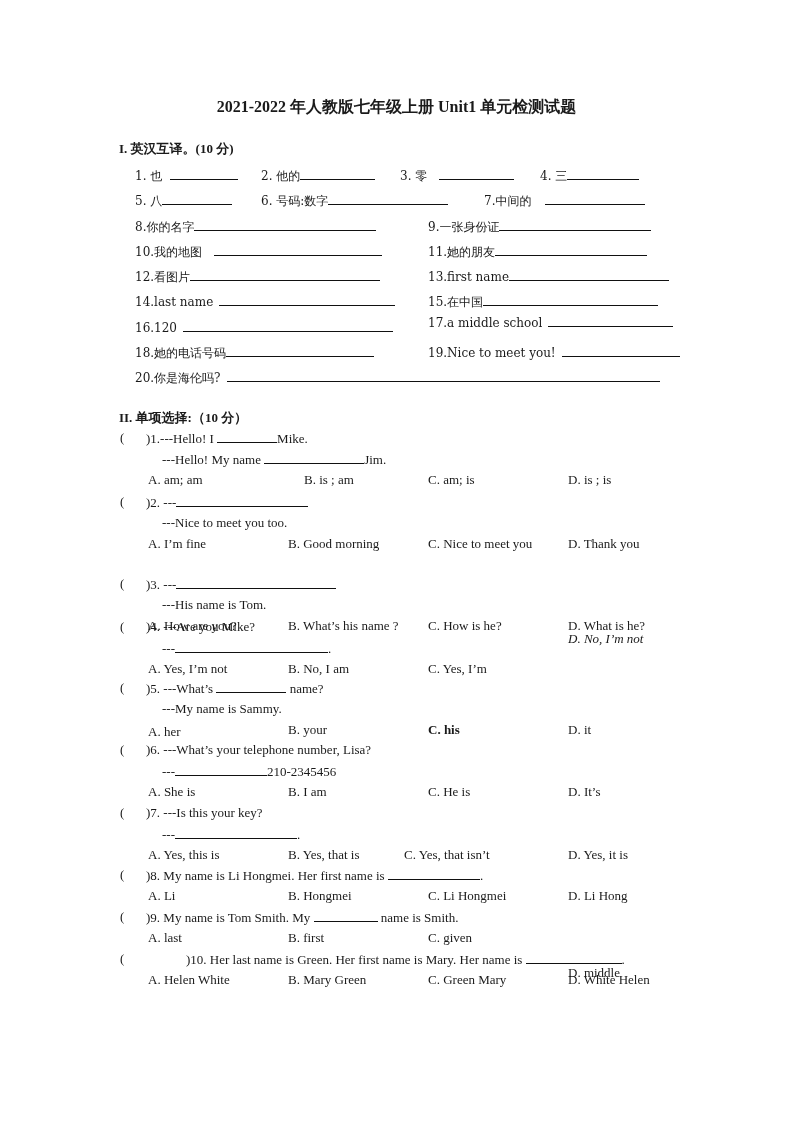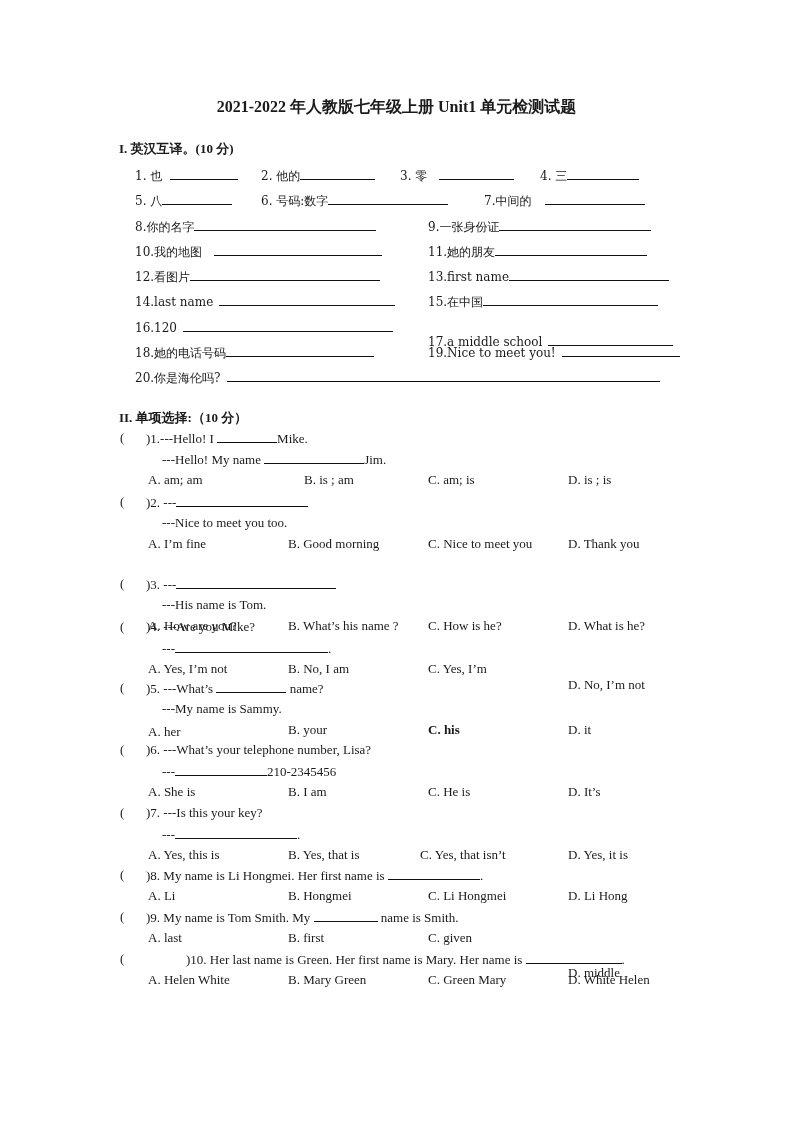--- a/index.html
+++ b/index.html
@@ -34,21 +34,21 @@
     <div class="abs" style="left: 484px; top: 192px;"><span class="cn">7.中间的</span><span class="blank" style="width: 100px; margin-left: 14px;"></span></div>
     <div class="abs" style="left: 135px; top: 218px; text-align: center;"><span class="cn">8.你的名字</span><span class="blank" style="width: 182px; margin-left: 0px;"></span></div>
     <div class="abs" style="left: 428px; top: 218px;"><span class="cn">9.一张身份证</span><span class="blank" style="width: 152px; margin-left: 0px;"></span></div>
     <div class="abs" style="left: 135px; top: 243px;"><span class="cn">10.我的地图</span><span class="blank" style="width: 168px; margin-left: 12px;"></span></div>
     <div class="abs" style="left: 428px; top: 243px;"><span class="cn">11.她的朋友</span><span class="blank" style="width: 152px; margin-left: 0px;"></span></div>
     <div class="abs" style="left: 135px; top: 268px;"><span class="cn">12.看图片</span><span class="blank" style="width: 190px; margin-left: 0px;"></span></div>
     <div class="abs" style="left: 428px; top: 268px;"><span class="cn">13.first name</span><span class="blank" style="width: 160px; margin-left: 0px;"></span></div>
     <div class="abs" style="left: 135px; top: 293px;"><span class="cn">14.last name</span><span class="blank" style="width: 176px; margin-left: 6px;"></span></div>
     <div class="abs" style="left: 428px; top: 293px;"><span class="cn">15.在中国</span><span class="blank" style="width: 175px; margin-left: 0px;"></span></div>
     <div class="abs" style="left: 135px; top: 319px;"><span class="cn">16.120</span><span class="blank" style="width: 210px; margin-left: 6px;"></span></div>
-    <div class="abs" style="left: 428px; top: 333px;"><span class="cn">17.a middle school</span><span class="blank" style="width: 125px; margin-left: 6px;"></span></div>
+    <div class="abs" style="left: 428px; top: 314px;"><span class="cn">17.a middle school</span><span class="blank" style="width: 125px; margin-left: 6px;"></span></div>
     <div class="abs" style="left: 135px; top: 344px;"><span class="cn">18.她的电话号码</span><span class="blank" style="width: 148px; margin-left: 0px;"></span></div>
     <div class="abs" style="left: 428px; top: 344px;"><span class="cn">19.Nice to meet you!</span><span class="blank" style="width: 118px; margin-left: 6px;"></span></div>
     <div class="abs" style="left: 135px; top: 369px;"><span class="cn">20.你是海伦吗?</span><span class="blank" style="width: 433px; margin-left: 6px;"></span></div>
   </div>
 
 <div class="abs sec" style="left:119px;top:410px;">II.  单项选择:（10 分）</div>
 
 <div id="s2">
     <div class="abs" style="left: 120px; top: 430px;">(</div>
     <div class="abs" style="left: 146px; top: 430px;"><span>)1.---Hello! I </span><span class="blank" style="width: 60px;"></span><span>Mike.</span></div>
@@ -70,41 +70,41 @@
     <div class="abs" style="left: 148px; top: 618px;">A.   How are you?</div>
     <div class="abs" style="left: 288px; top: 618px;">B. What’s his name ?</div>
     <div class="abs" style="left: 428px; top: 618px;">C. How is he?</div>
     <div class="abs" style="left: 568px; top: 618px;">D. What is he?</div>
     <div class="abs" style="left: 120px; top: 619px;">(</div>
     <div class="abs" style="left: 146px; top: 619px;"><span>)4. ---Are you Mike?</span><span></span></div>
     <div class="abs" style="left: 162px; top: 640px;"><span>---</span><span class="blank" style="width: 153px;"></span><span>.</span></div>
     <div class="abs" style="left: 148px; top: 661px;">A.   Yes, I’m not</div>
     <div class="abs" style="left: 288px; top: 661px;">B. No, I am</div>
     <div class="abs" style="left: 428px; top: 661px;">C. Yes, I’m</div>
-    <div class="abs" style="left: 568px; top: 677px;">D. No, I’m not</div>
+    <div class="abs" style="left: 568px; top: 631px; font-style: italic;">D. No, I’m not</div>
     <div class="abs" style="left: 120px; top: 680px;">(</div>
     <div class="abs" style="left: 146px; top: 680px;"><span>)5. ---What’s </span><span class="blank" style="width: 70px;"></span><span> name?</span></div>
     <div class="abs" style="left: 162px; top: 701px;"><span>---My name is Sammy.</span><span></span></div>
     <div class="abs" style="left: 148px; top: 724px;">A.   her</div>
     <div class="abs" style="left: 288px; top: 722px;">B. your</div>
     <div class="abs" style="left: 428px; top: 722px; font-weight: bold;">C. his</div>
     <div class="abs" style="left: 568px; top: 722px;">D. it</div>
     <div class="abs" style="left: 120px; top: 742px;">(</div>
     <div class="abs" style="left: 146px; top: 742px;"><span>)6. ---What’s your telephone number, Lisa?</span><span></span></div>
     <div class="abs" style="left: 162px; top: 763px;"><span>---</span><span class="blank" style="width: 92px;"></span><span>210-2345456</span></div>
     <div class="abs" style="left: 148px; top: 784px;">A.   She is</div>
     <div class="abs" style="left: 288px; top: 784px;">B. I am</div>
     <div class="abs" style="left: 428px; top: 784px;">C. He is</div>
     <div class="abs" style="left: 568px; top: 784px;">D. It’s</div>
     <div class="abs" style="left: 120px; top: 805px;">(</div>
     <div class="abs" style="left: 146px; top: 805px;"><span>)7. ---Is this your key?</span><span></span></div>
     <div class="abs" style="left: 162px; top: 826px;"><span>---</span><span class="blank" style="width: 122px;"></span><span>.</span></div>
     <div class="abs" style="left: 148px; top: 847px;">A.   Yes, this is</div>
     <div class="abs" style="left: 288px; top: 847px;">B. Yes, that is</div>
-    <div class="abs" style="left: 420px; top: 847px;">C. Yes, that isn’t</div>
+    <div class="abs" style="left: 404px; top: 847px;">C. Yes, that isn’t</div>
     <div class="abs" style="left: 568px; top: 847px;">D. Yes, it is</div>
     <div class="abs" style="left: 120px; top: 867px;">(</div>
     <div class="abs" style="left: 146px; top: 867px;"><span>)8. My name is Li Hongmei. Her first name is </span><span class="blank" style="width: 92px;"></span><span>.</span></div>
     <div class="abs" style="left: 148px; top: 888px;">A.   Li</div>
     <div class="abs" style="left: 288px; top: 888px;">B. Hongmei</div>
     <div class="abs" style="left: 428px; top: 888px;">C. Li Hongmei</div>
     <div class="abs" style="left: 568px; top: 888px;">D. Li Hong</div>
     <div class="abs" style="left: 120px; top: 909px;">(</div>
     <div class="abs" style="left: 146px; top: 909px;"><span>)9. My name is Tom Smith. My </span><span class="blank" style="width: 64px;"></span><span> name is Smith.</span></div>
     <div class="abs" style="left: 148px; top: 930px;">A. last</div>

